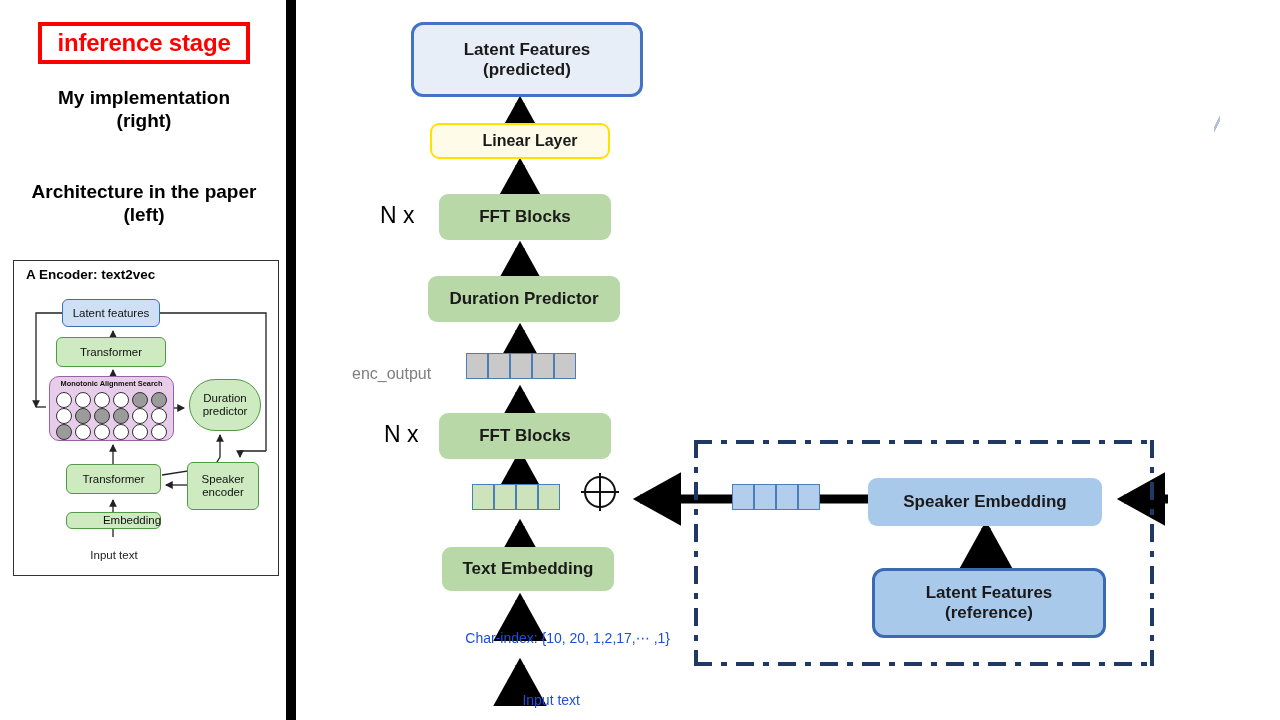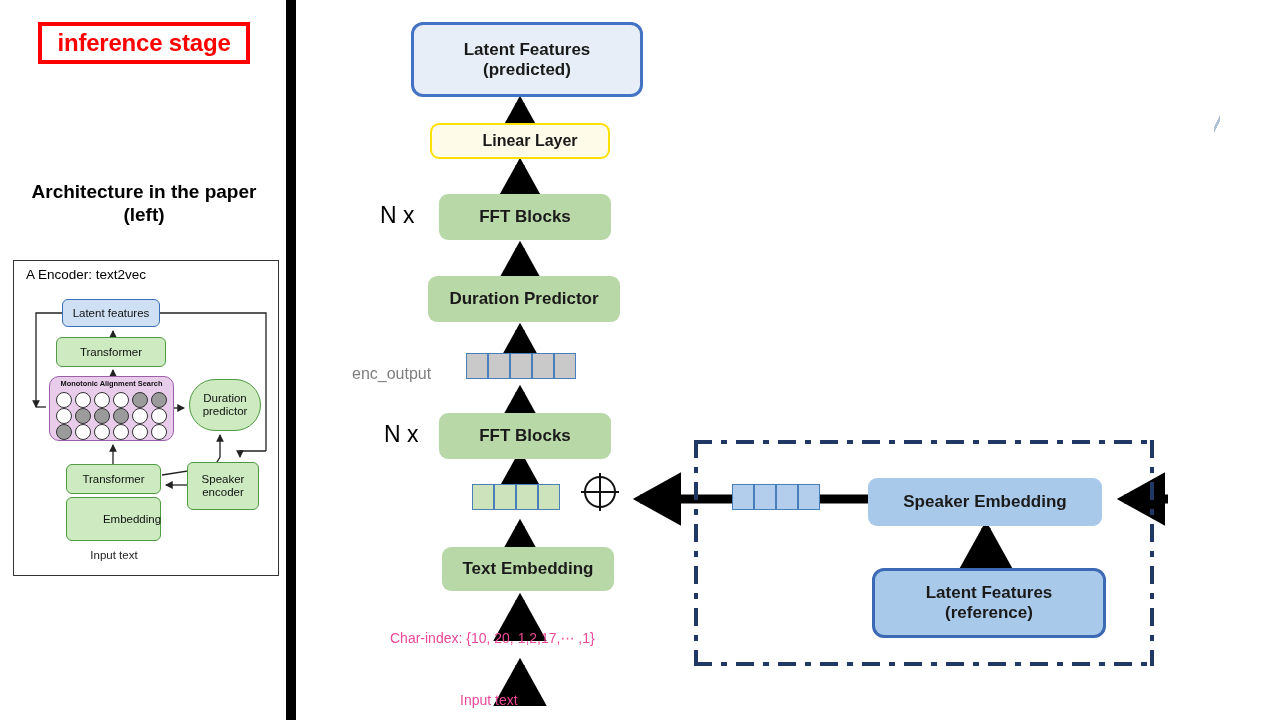--- a/index.html
+++ b/index.html
@@ -26,21 +26,21 @@
   }
   #caption-impl{left:18px;top:86px;width:252px;font-size:19px;}
   #caption-arch{left:10px;top:180px;width:268px;font-size:19px;}
 
   
   #paper-figure{
     position:absolute;left:13px;top:260px;width:266px;height:316px;
     border:1px solid #333;background:#fff;box-sizing:border-box;
   }
   #fig-title{
-    position:absolute;left:12px;top:6px;font-size:13.5px;font-weight:normal;color:#000;
+    position:absolute;left:12px;top:6px;font-size:13.5px;font-weight:bold;color:#000;
   }
   .fbox{
     position:absolute;box-sizing:border-box;border-radius:6px;
     display:flex;align-items:center;justify-content:center;text-align:center;
     font-size:11.5px;color:#111;line-height:1.12;
   }
   .fbox.green{background:#cdeac0;border:1.4px solid #4f9a43;}
   .fbox.blue{background:#cfe0f5;border:1.4px solid #3a6fb5;}
   .fbox.purple{background:#e7cdea;border:1.4px solid #9a5fa8;border-radius:10px;text-align:right;}
   #f-latent{left:48px;top:38px;width:98px;height:28px;}
@@ -49,21 +49,21 @@
         align-items:flex-start;justify-content:center;padding-top:3px;}
   #f-mas-label{font-size:7.4px;font-weight:bold;color:#111;}
   #mas-grid{position:absolute;left:6px;top:15px;display:grid;
         grid-template-columns:repeat(6,19px);grid-auto-rows:16px;}
   .mas-cell{width:14px;height:14px;border-radius:50%;border:1.2px solid #333;}
   .mas-cell.off{background:#fff;}
   .mas-cell.on{background:#9b9b9b;}
   #f-dur{left:175px;top:118px;width:72px;height:52px;border-radius:26px;}
   #f-trans-bot{left:52px;top:203px;width:95px;height:30px;}
   #f-spk{left:173px;top:201px;width:72px;height:48px;}
-  #f-emb{left:52px;top:236px;width:95px;height:44px;padding-left:37px;}
+  #f-emb{left:52px;top:251px;width:95px;height:17px;padding-left:37px;}
   #f-input-text{position:absolute;left:40px;top:288px;width:120px;text-align:center;
         font-size:11.5px;color:#222;}
   .fsvg{position:absolute;left:0;top:0;width:266px;height:316px;pointer-events:none;}
 
   
   #main-diagram{position:absolute;left:296px;top:0;width:984px;height:720px;}
   .node{
     position:absolute;box-sizing:border-box;
     display:flex;align-items:center;justify-content:center;text-align:center;
     line-height:1.16;color:#1a1a1a;
@@ -80,21 +80,21 @@
     background:#b9d8a7;border-radius:9px;font-size:17px;font-weight:bold;
   }
   .node.speaker-emb{
     background:#a9c9ea;border-radius:9px;font-size:17px;font-weight:bold;
   }
   .node.latent-ref{
     background:#a9c9ea;border:3px solid #3c69b4;border-radius:12px;
     font-size:17px;font-weight:bold;
   }
   .nx{position:absolute;font-size:23px;color:#000;}
-  .plain-label{position:absolute;font-size:14px;color:#ec4899;text-align:left;}
+  .plain-label{position:absolute;font-size:14px;color:#1d4ed8;text-align:right;}
   #enc-output-label{position:absolute;left:56px;top:365px;font-size:16px;color:#7f7f7f;}
 
   
   .strip{position:absolute;display:flex;box-sizing:border-box;}
   .strip .cell{box-sizing:border-box;border:1px solid #4a7ebb;}
   .strip.gray .cell{background:#c9c9c9;}
   .strip.green .cell{background:#cde3bb;}
   .strip.blue .cell{background:#b3cdec;}
 
   #dashed-region{
@@ -130,20 +130,24 @@
 <body>
 
 <div class="root">
 
   <div id="left-panel">
 
     <div id="inference-badge">
       <span>inference stage</span>
     </div>
 
+    <div class="caption" id="caption-impl">
+      <span>My implementation</span><br>
+      <span>(right)</span>
+    </div>
 
     <div class="caption" id="caption-arch">
       <span>Architecture in the paper</span><br>
       <span>(left)</span>
     </div>
 
     <div id="paper-figure">
       <div id="fig-title">A Encoder: text2vec</div>
 
       <svg class="fsvg" viewBox="0 0 266 316">

